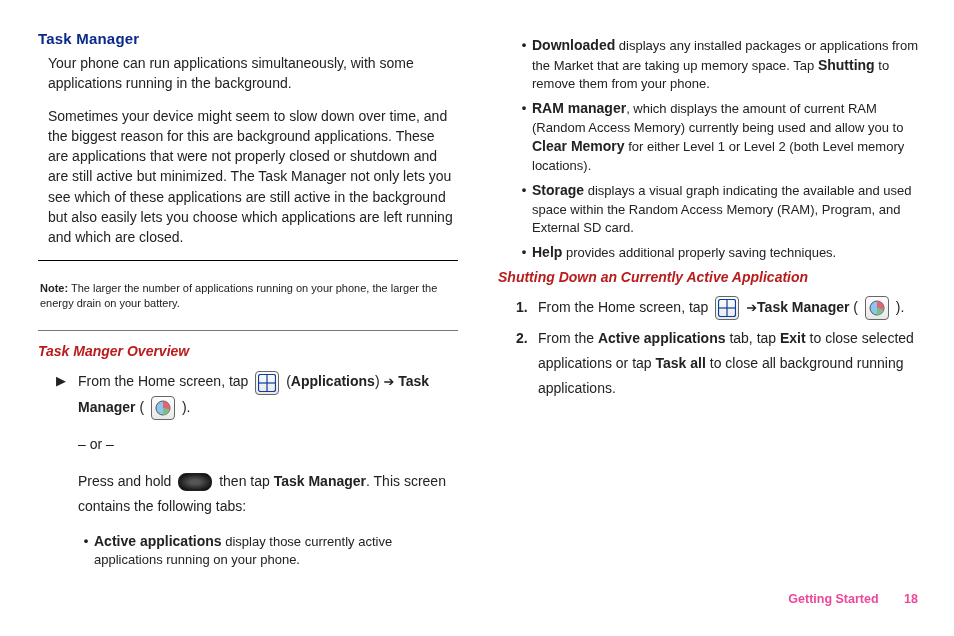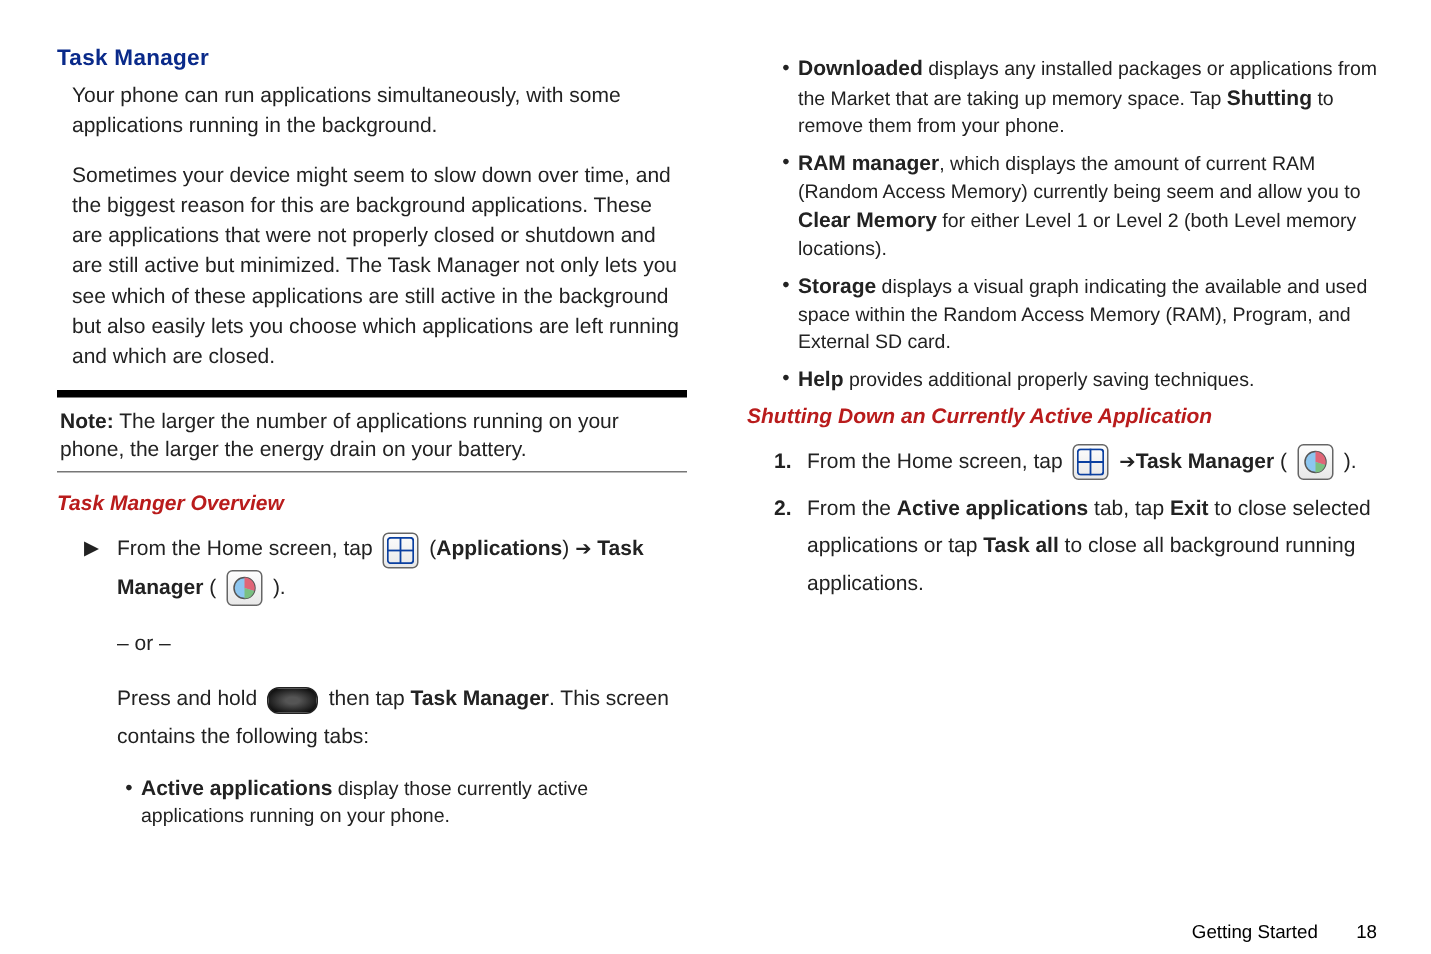--- a/index.html
+++ b/index.html
@@ -35,25 +35,25 @@
     font-size: 14px;
     margin: 6px 0 10px 0;
   }
   .para {
     margin: 6px 2px 12px 10px;
     line-height: 1.45;
     font-family: "Helvetica Neue", Arial, sans-serif;
     font-stretch: condensed;
   }
   .note-line {
-    border-top: 5px solid #000000;
+    border-top: 1px solid #000000;
     border-bottom: 1px solid #777;
-    padding: 6px 2px;
+    padding: 20px 2px;
     margin: 8px 0 12px 0;
-    font-size: 14px;
+    font-size: 11px;
     line-height: 1.35;
   }
   .note-line .label { font-weight: 700; }
   .step-row {
     display: flex;
     align-items: flex-start;
     margin-left: 18px;
     margin-bottom: 6px;
     line-height: 1.8;
   }
@@ -109,24 +109,25 @@
   .tm-icon svg { position: absolute; inset: 2px; }
   .home-btn {
     width: 32px; height: 16px;
     border: 1px solid #222;
     border-radius: 8px;
     background: radial-gradient(ellipse at center, #555 20%, #111 80%);
   }
   .arrow { font-size: 13px; }
   .footer {
     position: absolute;
-    bottom: 8px;
+    bottom: 30px;
     right: 36px;
     font-size: 12.5px;
-    color: #000000;
+    color: #ec4899;
+    font-weight: bold;
   }
   .footer .pn { margin-left: 22px; }
 </style>
 </head>
 <body>
 
 <div class="page">
 
   <div class="col">
     <div class="h1">Task Manager</div>
@@ -188,21 +189,21 @@
     <div class="bullet-list" style="margin-left:18px;">
       <div class="bullet-row">
         <div class="bullet-mark">•</div>
         <div class="bullet-body">
           <span class="b">Downloaded</span><span> displays any installed packages or applications from the Market that are taking up memory space. Tap </span><span class="b">Shutting</span><span> to remove them from your phone.</span>
         </div>
       </div>
       <div class="bullet-row">
         <div class="bullet-mark">•</div>
         <div class="bullet-body">
-          <span class="b">RAM manager</span><span>, which displays the amount of current RAM (Random Access Memory) currently being seem and allow you to </span><span class="b">Clear Memory</span><span> for either Level 1 or Level 2 (both Level memory locations).</span>
+          <span class="b">RAM manager</span><span>, which displays the amount of current RAM (Random Access Memory) currently being used and allow you to </span><span class="b">Clear Memory</span><span> for either Level 1 or Level 2 (both Level memory locations).</span>
         </div>
       </div>
       <div class="bullet-row">
         <div class="bullet-mark">•</div>
         <div class="bullet-body">
           <span class="b">Storage</span><span> displays a visual graph indicating the available and used space within the Random Access Memory (RAM), Program, and External SD card.</span>
         </div>
       </div>
       <div class="bullet-row">
         <div class="bullet-mark">•</div>

